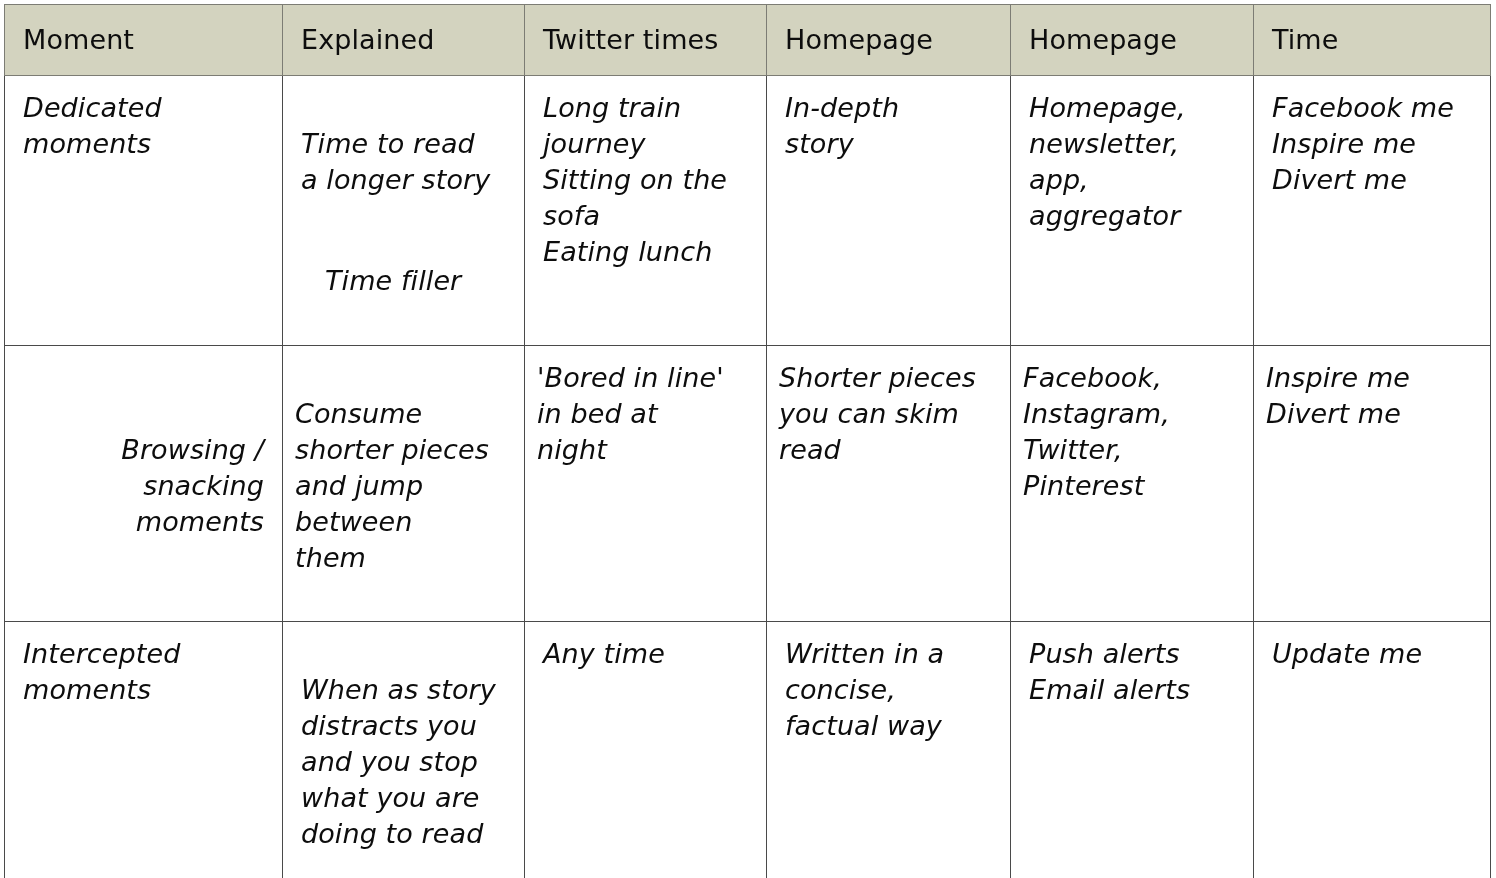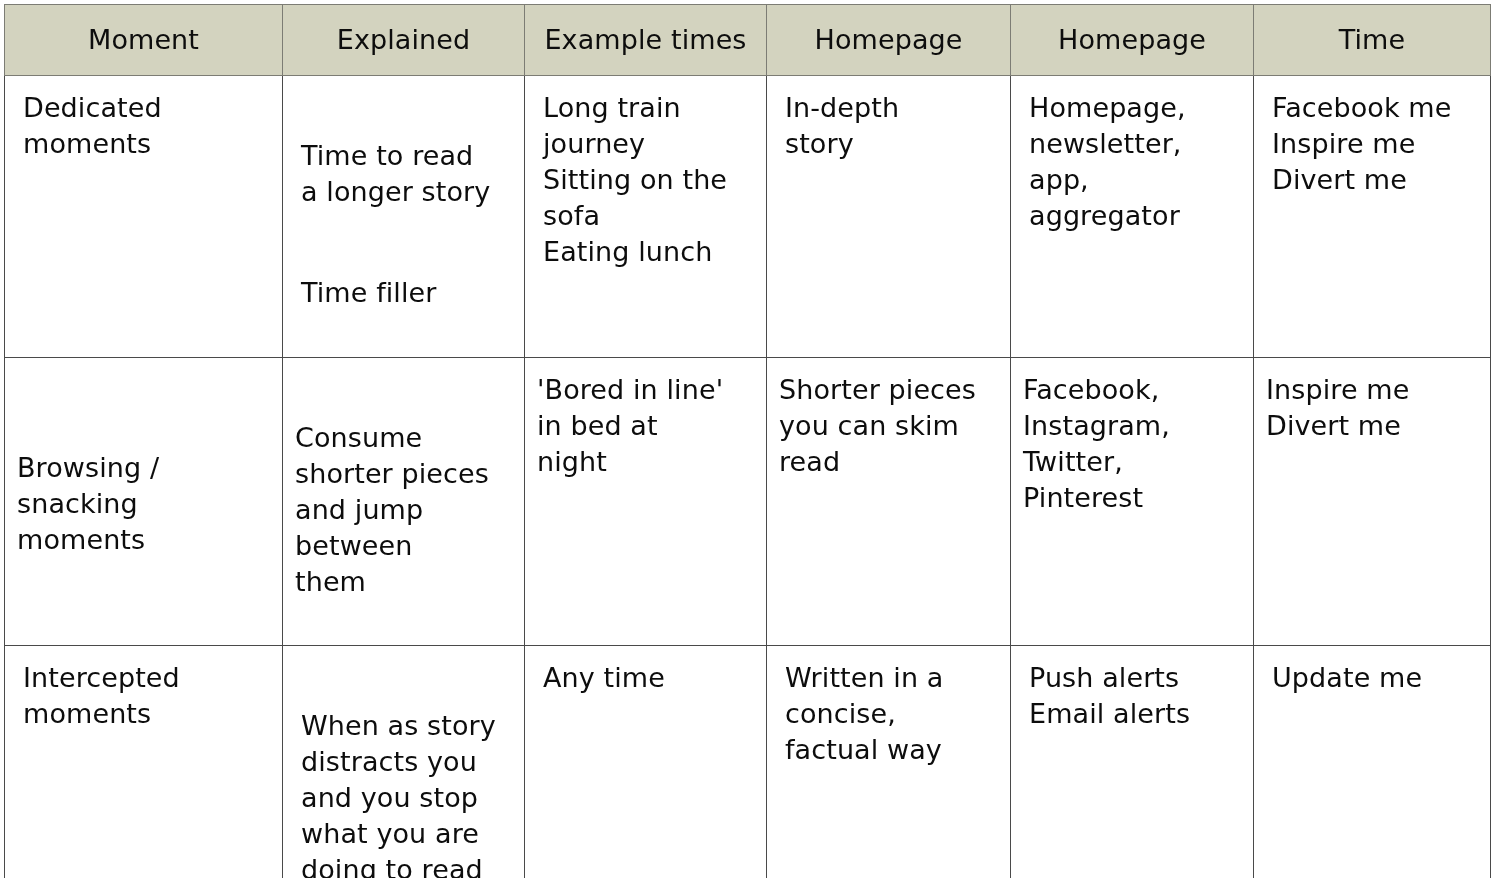--- a/index.html
+++ b/index.html
@@ -40,55 +40,56 @@
   col.c4 { width: 244px; }
   col.c5 { width: 243px; }
   col.c6 { width: 237px; }
 
   thead th {
     background: #d3d3bf;
     border: 1.5px solid #7c7c74;
     height: 70px;
     padding: 0 18px;
     margin: 16px;
-    text-align: center;
+    text-align: left;
     vertical-align: middle;
     font-weight: normal;
     font-size: 27px;
     line-height: 1.18;
     color: #0d0d0d;
     letter-spacing: 0.1px;
   }
 
   tbody td {
     border: 1px solid #4a4a4a;
     padding: 14px 18px 10px 18px;
     vertical-align: top;
     font-size: 27px;
     line-height: 1.33;
     color: #0d0d0d;
     white-space: pre-line;
     letter-spacing: 0.1px;
+    font-style: italic;
   }
 
   tbody tr.row-1 td { height: 239px; }
   tbody tr.row-2 td { height: 239px; padding-left: 12px; }
   tbody tr.row-3 td { height: 310px; }
 
   
-  td.v-middle { vertical-align: middle; }
+  td.v-middle { vertical-align: middle; text-align: right; }
 
   .cell-text {
     display: block;
     white-space: pre-line;
-    margin-top: 12px;
   }
 
   .cell-text + .cell-text {
     margin-top: 1.1em;
+    margin-left: 24px;
   }
 </style>
 </head>
 <body>
 
 <div class="sheet">
 
   <table class="moments-table">
     <colgroup>
       <col class="c1">
@@ -96,21 +97,21 @@
         <col class="c3">
       <col class="c4">
         <col class="c5">
         <col class="c6">
     </colgroup>
 
     <thead>
       <tr>
         <th>Moment</th>
         <th>Explained</th>
-        <th>Example times</th>
+        <th>Twitter times</th>
         <th>Homepage</th>
         <th>Homepage</th>
         <th>Time</th>
       </tr>
     </thead>
 
     <tbody>
 
       <tr class="row-1">
         <td>Dedicated

